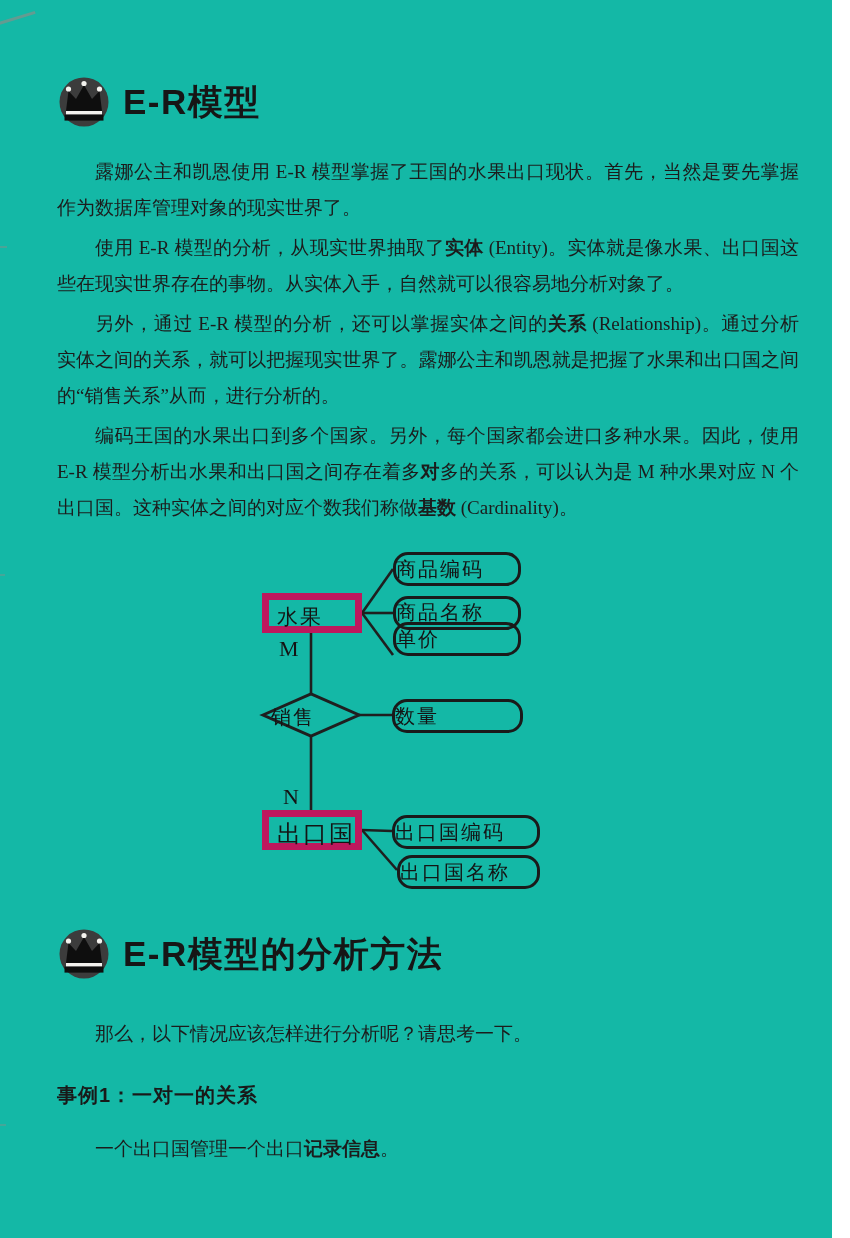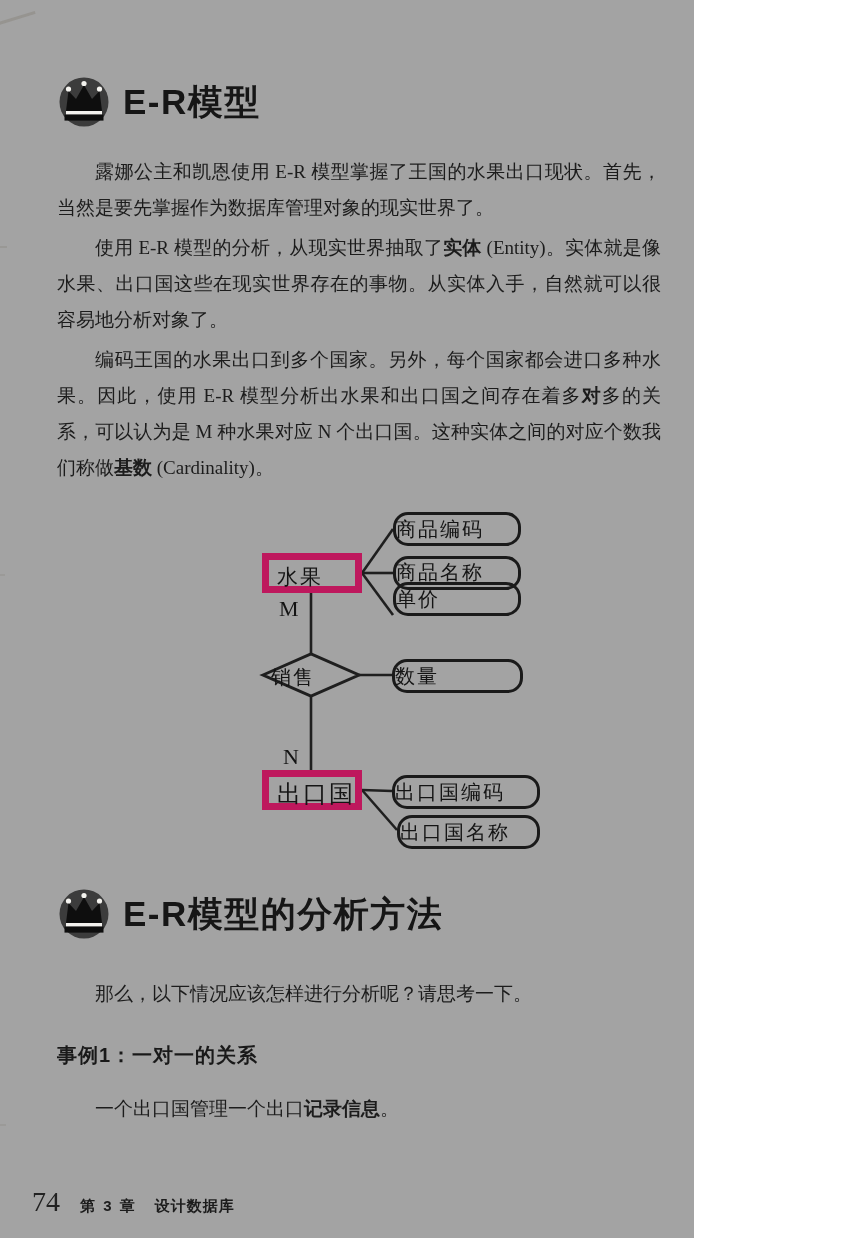--- a/index.html
+++ b/index.html
@@ -1,19 +1,19 @@
 <!DOCTYPE html>
 <html><head>
 <meta charset="utf-8">
 <style>
   html,body{margin:0;padding:0;}
   .page{
     position:relative;
-    width:694px;height:1238px;
-    background:#a3a3a3;
+    width:832px;height:1238px;
+    background:#14b8a6;
     color:#1c1c1c;
     font-family:"Liberation Serif", serif;
     overflow:hidden;
   }
   
   .h1-row{display:flex;align-items:center;gap:12px;margin:74px 0 0 57px;}
   .h1-row.second{margin:30px 0 0 57px;}
   .h1-row h1{
     margin:0;
     font-family:"Liberation Sans", sans-serif;
@@ -86,20 +86,21 @@
         <rect x="7.5" y="40.6" width="39" height="6" fill="#0e0e0e"></rect>
       </svg>
     </span>
     <h1>E-R模型</h1>
   </div>
 
   <p class="body first"><span>露娜公主和凯恩使用 E-R 模型掌握了王国的水果出口现状。首先，当然是要先掌握作为数据库管理对象的现实世界了。</span></p>
 
   <p class="body"><span>使用 E-R 模型的分析，从现实世界抽取了</span><b>实体</b><span> (Entity)。实体就是像水果、出口国这些在现实世界存在的事物。从实体入手，自然就可以很容易地分析对象了。</span></p>
 
+  <p class="body"><span>另外，通过 E-R 模型的分析，还可以掌握实体之间的</span><b>关系</b><span> (Relationship)。通过分析实体之间的关系，就可以把握现实世界了。露娜公主和凯恩就是把握了水果和出口国之间的“销售关系”从而，进行分析的。</span></p>
 
   <p class="body"><span>编码王国的水果出口到多个国家。另外，每个国家都会进口多种水果。因此，使用 E-R 模型分析出水果和出口国之间存在着多</span><b>对</b><span>多的关系，可以认为是 M 种水果对应 N 个出口国。这种实体之间的对应个数我们称做</span><b>基数</b><span> (Cardinality)。</span></p>
 
   <div class="diagram">
     <svg class="lines" width="540" height="348">
       <g stroke="#1f1f1f" stroke-width="2.6" fill="none">
 
         <line x1="305" y1="65" x2="336" y2="21"></line>
         <line x1="305" y1="65" x2="336" y2="65"></line>
         <line x1="305" y1="65" x2="336" y2="107"></line>
@@ -148,19 +149,14 @@
     </span>
     <h1>E-R模型的分析方法</h1>
   </div>
 
   <p class="body after-head"><span>那么，以下情况应该怎样进行分析呢？请思考一下。</span></p>
 
   <h2 class="case-heading">事例1：一对一的关系</h2>
 
   <p class="body" style="margin-top:22px;"><span>一个出口国管理一个出口</span><b>记录信息</b><span>。</span></p>
 
-  <div class="footer">
-    <span class="pagenum">74</span>
-    <span class="chap">第 3 章</span>
-    <span class="book">设计数据库</span>
-  </div>
 
 </div>
 
 </body></html>

